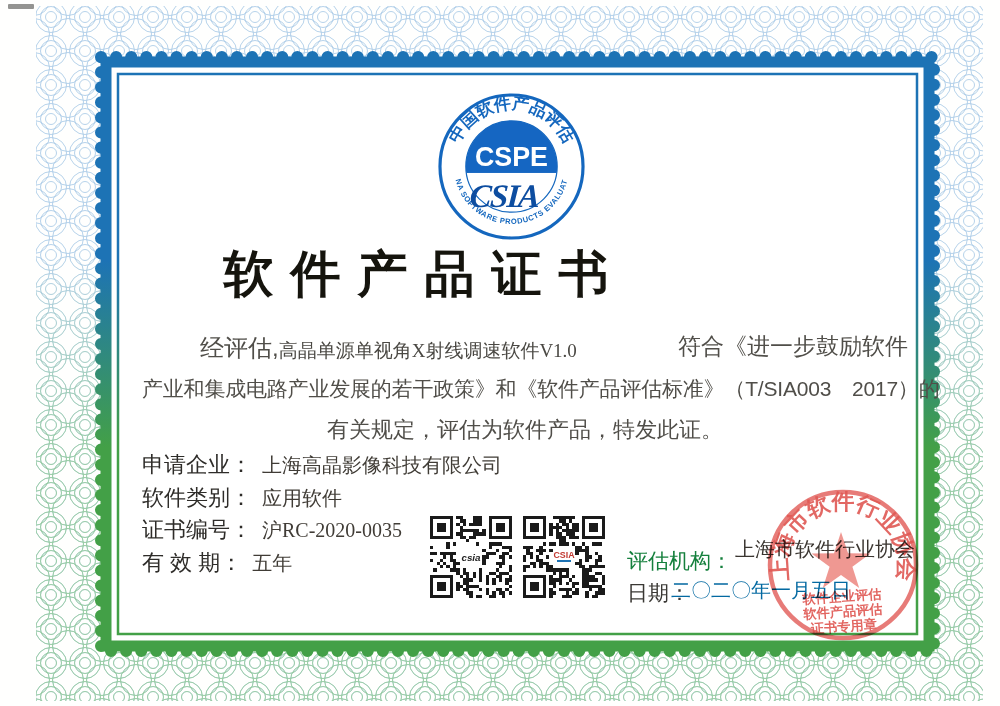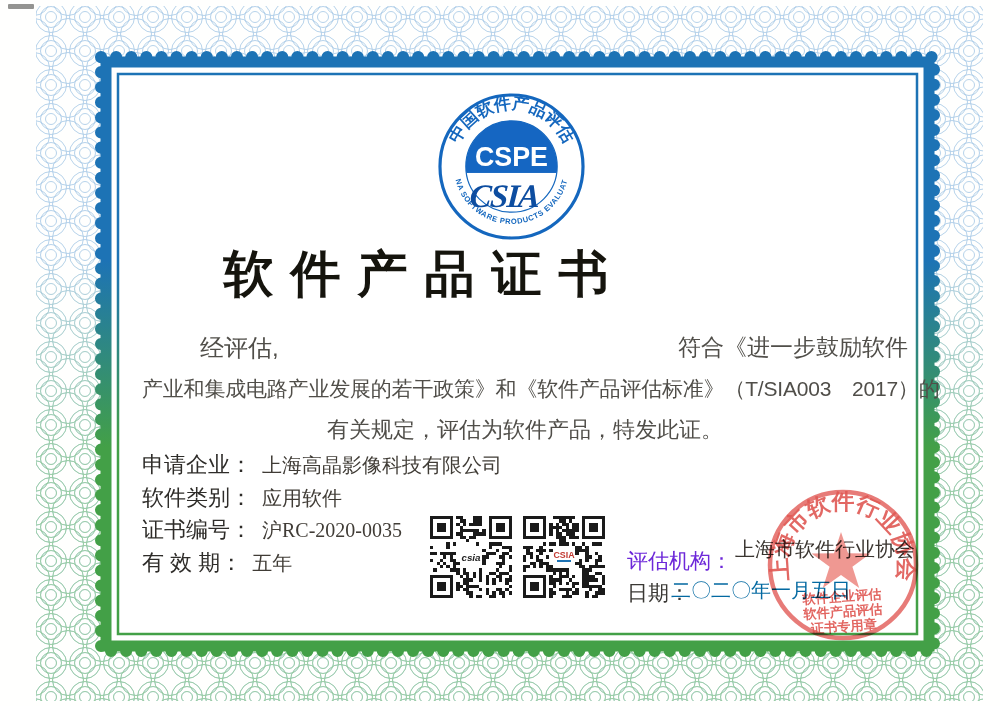--- a/index.html
+++ b/index.html
@@ -9,37 +9,37 @@
   .corner-mark{position:absolute;left:8px;top:4px;width:26px;height:5px;background:#5a5a58;opacity:.65;border-radius:1px;}
 
   .logo{position:absolute;left:437px;top:92px;width:149px;height:149px;}
 
   .title{position:absolute;left:0;top:241px;width:832px;text-align:center;
          font-size:50px;font-weight:bold;color:#15140d;letter-spacing:17px;text-indent:17px;
          font-family:"Liberation Sans",sans-serif;}
 
   .para{position:absolute;left:142px;top:327px;width:766px;color:#504e49;}
   .para .line{height:41px;line-height:41px;white-space:nowrap;}
-  .line1{display:flex;align-items:center;}
+  .line1{display:flex;align-items:flex-end;}
   .intro{font-size:24px;margin-left:58px;line-height:41px;}
   .sw-name{font-size:19px;line-height:34px;font-family:"Liberation Serif",serif;color:#4a4843;}
   .line1-spacer{flex:1;}
   .line1-tail{font-size:23px;line-height:43px;}
   .line2{font-size:21px;letter-spacing:-0.2px;}
   .line3{font-size:22px;text-align:center;}
 
   .fields{position:absolute;left:142px;top:450px;}
   .field-row{display:flex;align-items:baseline;height:32.5px;}
   .field-label{font-size:22px;color:#2e2c29;white-space:pre;}
   .field-value{font-size:20px;color:#403c36;margin-left:10px;font-family:"Liberation Serif",serif;}
 
   .qr-wrap{position:absolute;left:430px;top:516px;display:flex;gap:11px;}
   .qr-wrap svg{display:block;}
 
-  .agency-label{position:absolute;left:627px;top:547px;font-size:21px;color:#6d28d9;}
+  .agency-label{position:absolute;left:627px;top:547px;font-size:21px;color:#15803d;}
   .agency-value{position:absolute;left:735px;top:536px;font-size:20px;color:#3a3530;font-family:"Liberation Serif",serif;}
   .date-label{position:absolute;left:627px;top:579px;font-size:21px;color:#3a3834;}
   .date-value{position:absolute;left:671px;top:577px;width:236px;display:flex;justify-content:flex-start;
               font-size:20px;color:#0369a1;font-family:"Liberation Serif",serif;}
 
   .seal{position:absolute;left:765px;top:487px;width:156px;height:156px;mix-blend-mode:multiply;opacity:.92;}
 </style>
 </head>
 <body>
 
@@ -111,20 +111,21 @@
     </g>
     <text x="75" y="74" font-size="27" font-weight="bold" fill="#ffffff" text-anchor="middle">CSPE</text>
     <text x="75" y="116" font-size="33" font-weight="bold" font-style="italic" letter-spacing="-1.5" fill="#0d4da0" text-anchor="middle" font-family="'Liberation Serif',serif" transform="skewX(-4)">CSIA</text>
   </svg>
 
   <div class="title">软件产品证书</div>
 
   <div class="para">
     <div class="line line1">
       <span class="intro">经评估,</span>
+      <span class="sw-name">高晶单源单视角X射线调速软件V1.0</span>
       <span class="line1-spacer"></span>
       <span class="line1-tail">符合《进一步鼓励软件</span>
     </div>
     <div class="line line2">产业和集成电路产业发展的若干政策》和《软件产品评估标准》（T/SIA003　2017）的</div>
     <div class="line line3">有关规定，评估为软件产品，特发此证。</div>
   </div>
 
   <div class="fields">
     <div class="field-row">
       <span class="field-label">申请企业：</span>

